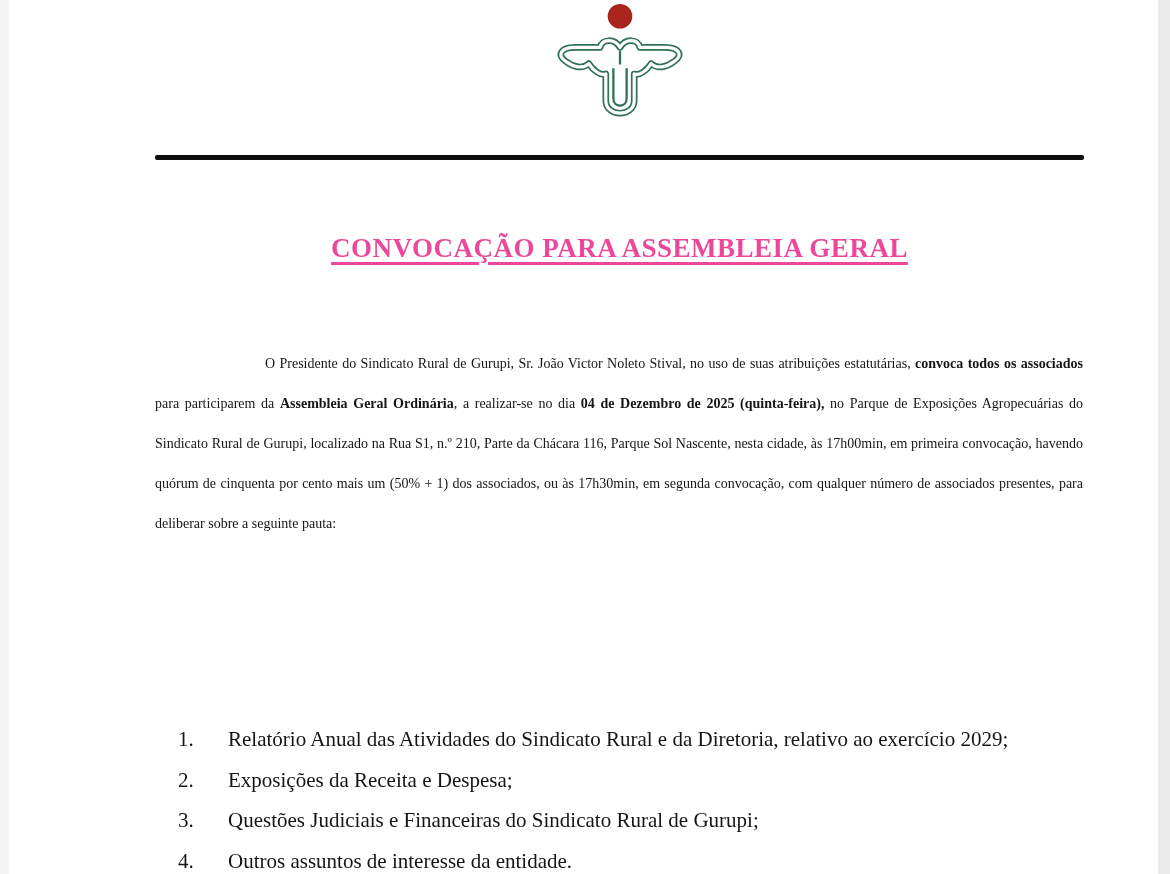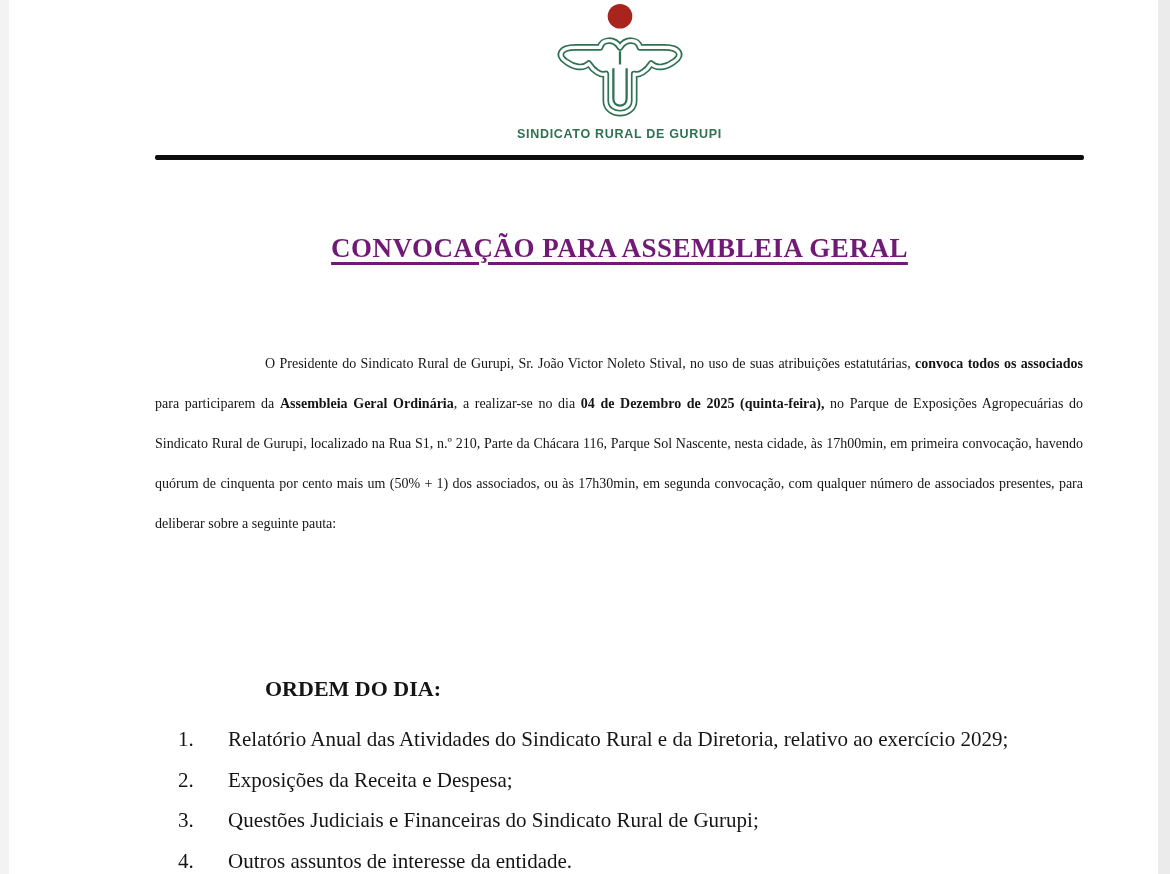--- a/index.html
+++ b/index.html
@@ -40,21 +40,21 @@
   }
   .rule{
     position:absolute;top:155px;left:155px;width:929px;height:5px;
     background:var(--rule);border-radius:2px;
   }
   .title-wrap{
     position:absolute;top:233px;left:155px;width:929px;text-align:center;
   }
   .doc-title{
     display:inline-block;
-    font-size:27px;font-weight:bold;letter-spacing:.5px;color:#701a75;
+    font-size:27px;font-weight:bold;letter-spacing:.5px;color:#ec4899;
     text-decoration:underline;
     text-decoration-thickness:2.5px;
     text-underline-offset:5px;
   }
   .body-par{
     position:absolute;top:344px;left:155px;width:928px;
     font-size:14px;line-height:40px;
     text-align:justify;text-indent:110px;
   }
   .b{font-weight:bold;}
@@ -86,32 +86,30 @@
   <div class="edge-right"></div>
 
   <div class="header">
     <svg class="logo" width="152" height="124" viewBox="0 0 160 131" aria-hidden="true">
       <circle class="logo-dot" cx="80" cy="15" r="13"></circle>
       <path class="logo-tube-outer" d="M80,48 C74,38 61,39 59,48 L33,48 C17,48 13,56 23,63 C31,69 41,71 47,65 C52,73 60,78 65,76 L65,104 C65,122 95,122 95,104 L95,76 C100,78 108,73 113,65 C119,71 129,69 137,63 C147,56 143,48 127,48 L101,48 C99,39 86,38 80,48 Z"></path>
       <path class="logo-tube-inner" d="M80,48 C74,38 61,39 59,48 L33,48 C17,48 13,56 23,63 C31,69 41,71 47,65 C52,73 60,78 65,76 L65,104 C65,122 95,122 95,104 L95,76 C100,78 108,73 113,65 C119,71 129,69 137,63 C147,56 143,48 127,48 L101,48 C99,39 86,38 80,48 Z"></path>
       <path class="logo-tube-core" d="M73,70 L73,102 C73,112 87,112 87,102 L87,70"></path>
       <path class="logo-tube-core" d="M80,52 L80,66"></path>
     </svg>
-    <div class="org-name">SINDICATO RURAL DE GURUPI</div>
   </div>
 
   <div class="rule"></div>
 
   <div class="title-wrap">
     <span class="doc-title">CONVOCAÇÃO PARA ASSEMBLEIA GERAL</span>
   </div>
 
   <p class="body-par"><span>O Presidente do Sindicato Rural de Gurupi, Sr. João Victor Noleto Stival, no uso de suas atribuições estatutárias, </span><span class="b">convoca todos os associados</span><span> para participarem da </span><span class="b">Assembleia Geral Ordinária</span><span>, a realizar-se no dia </span><span class="b">04 de Dezembro de 2025 (quinta-feira),</span><span> no Parque de Exposições Agropecuárias do Sindicato Rural de Gurupi, localizado na Rua S1, n.º 210, Parte da Chácara 116, Parque Sol Nascente, nesta cidade, às 17h00min, em primeira convocação, havendo quórum de cinquenta por cento mais um (50% + 1) dos associados, ou às 17h30min, em segunda convocação, com qualquer número de associados presentes, para deliberar sobre a seguinte pauta:</span></p>
 
-  <div class="ordem-heading">ORDEM DO DIA:</div>
 
   <ul class="ordem-list">
     <li class="ordem-item">
       <span class="item-num">1.</span>
       <span class="item-txt">Relatório Anual das Atividades do Sindicato Rural e da Diretoria, relativo ao exercício 2029;</span>
     </li>
     <li class="ordem-item">
       <span class="item-num">2.</span>
       <span class="item-txt">Exposições da Receita e Despesa;</span>
     </li>

